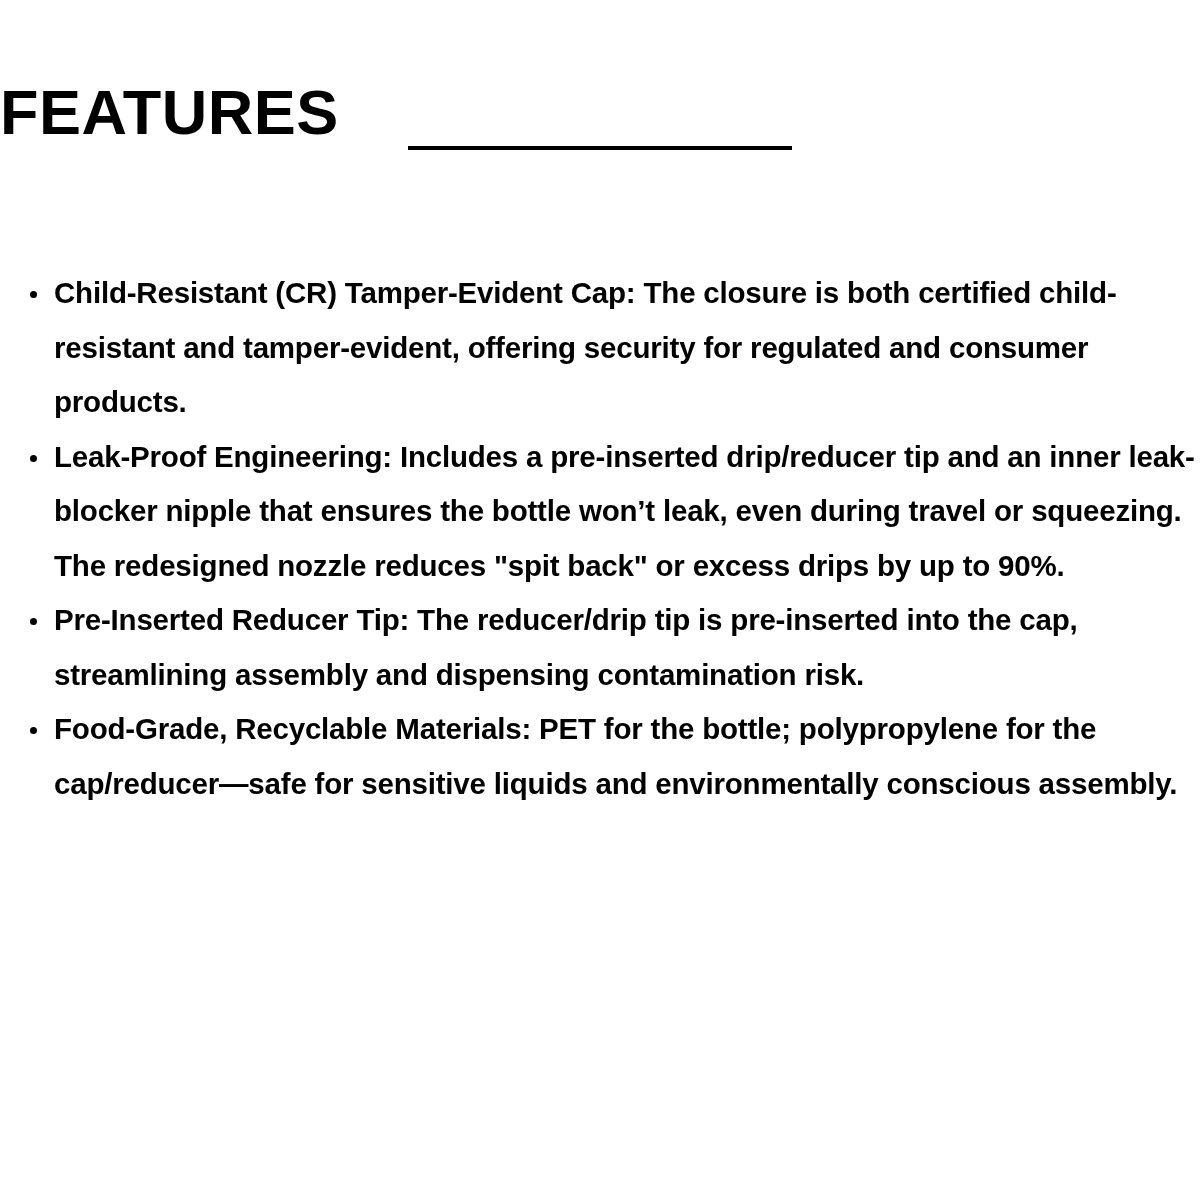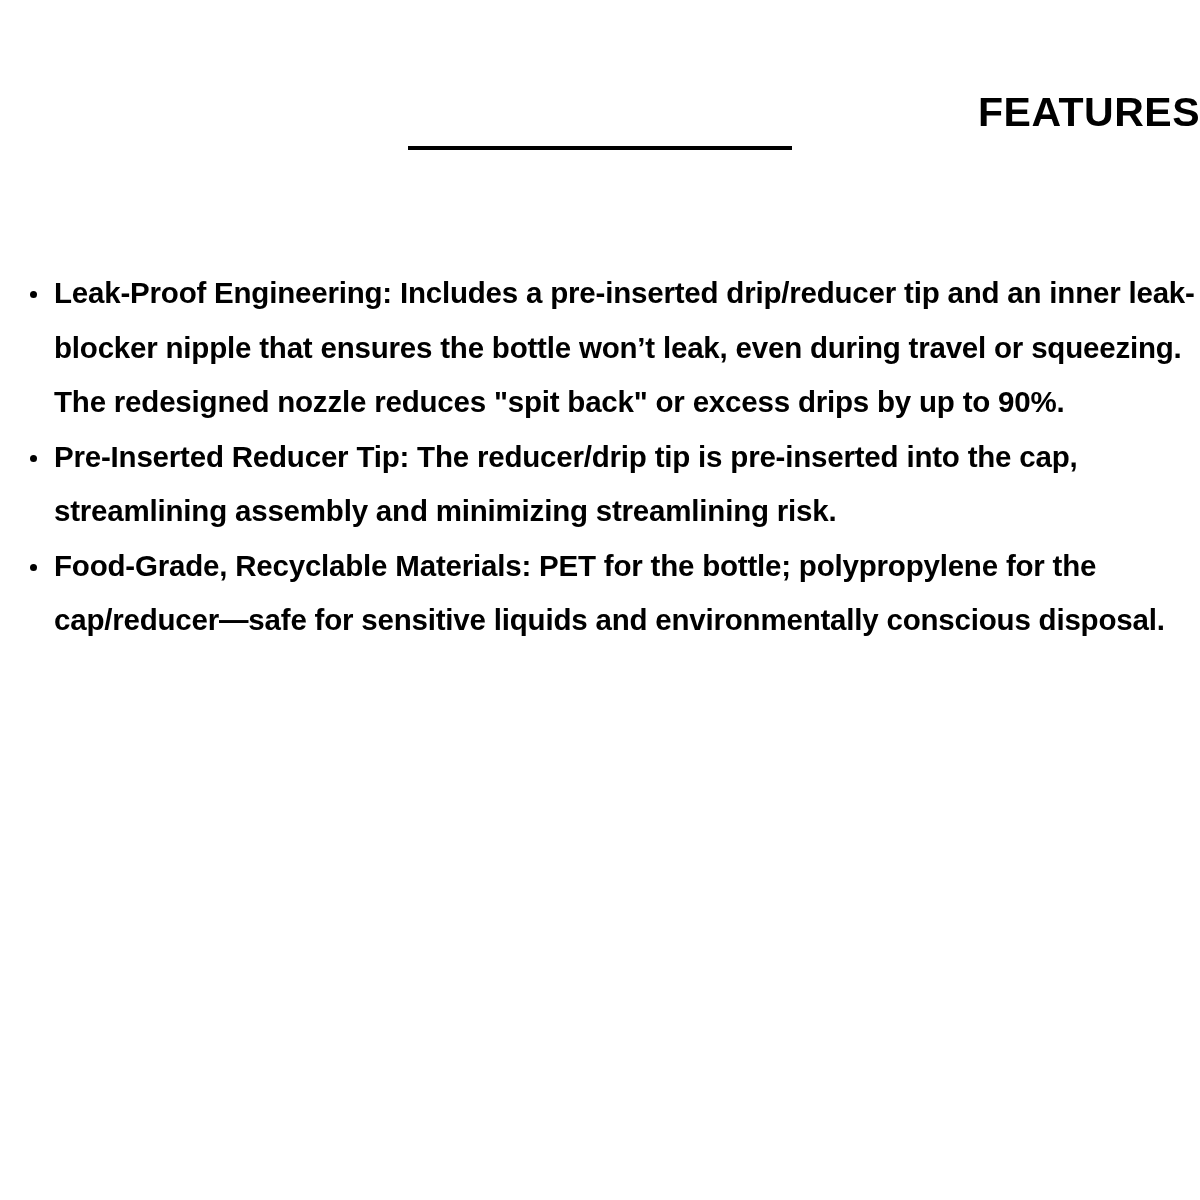--- a/index.html
+++ b/index.html
@@ -13,22 +13,22 @@
       position: relative;
       overflow: hidden;
       font-family: "Liberation Sans", "DejaVu Sans", sans-serif;
       color: #000000;
     }
     .title {
       position: absolute;
       top: 82px;
       left: 0;
       width: 1200px;
-      text-align: right;
-      font-size: 41px;
+      text-align: left;
+      font-size: 63px;
       font-weight: 700;
       letter-spacing: 0.5px;
       line-height: 60px;
       margin: 0;
     }
     .underline {
       position: absolute;
       top: 146px;
       left: 408px;
       width: 384px;
@@ -65,23 +65,27 @@
   </style>
 </head>
 <body>
 
 <h1 class="title">FEATURES</h1>
 <div class="underline"></div>
 
 <ul class="features">
   <li class="feature">
     <span class="bullet"></span>
+    <span>Child-Resistant (CR) Tamper-Evident Cap: The closure is both certified child-resistant and tamper-evident, offering security for regulated and consumer products.</span>
+  </li>
+  <li class="feature">
+    <span class="bullet"></span>
     <span>Leak-Proof Engineering: Includes a pre-inserted drip/reducer tip and an inner leak-blocker nipple that ensures the bottle won’t leak, even during travel or squeezing. The redesigned nozzle reduces "spit back" or excess drips by up to 90%.</span>
   </li>
   <li class="feature">
     <span class="bullet"></span>
-    <span>Pre-Inserted Reducer Tip: The reducer/drip tip is pre-inserted into the cap, streamlining assembly and minimizing streamlining risk.</span>
+    <span>Pre-Inserted Reducer Tip: The reducer/drip tip is pre-inserted into the cap, streamlining assembly and dispensing contamination risk.</span>
   </li>
   <li class="feature">
     <span class="bullet"></span>
-    <span>Food-Grade, Recyclable Materials: PET for the bottle; polypropylene for the cap/reducer—safe for sensitive liquids and environmentally conscious disposal.</span>
+    <span>Food-Grade, Recyclable Materials: PET for the bottle; polypropylene for the cap/reducer—safe for sensitive liquids and environmentally conscious assembly.</span>
   </li>
 </ul>
 
 </body></html>

